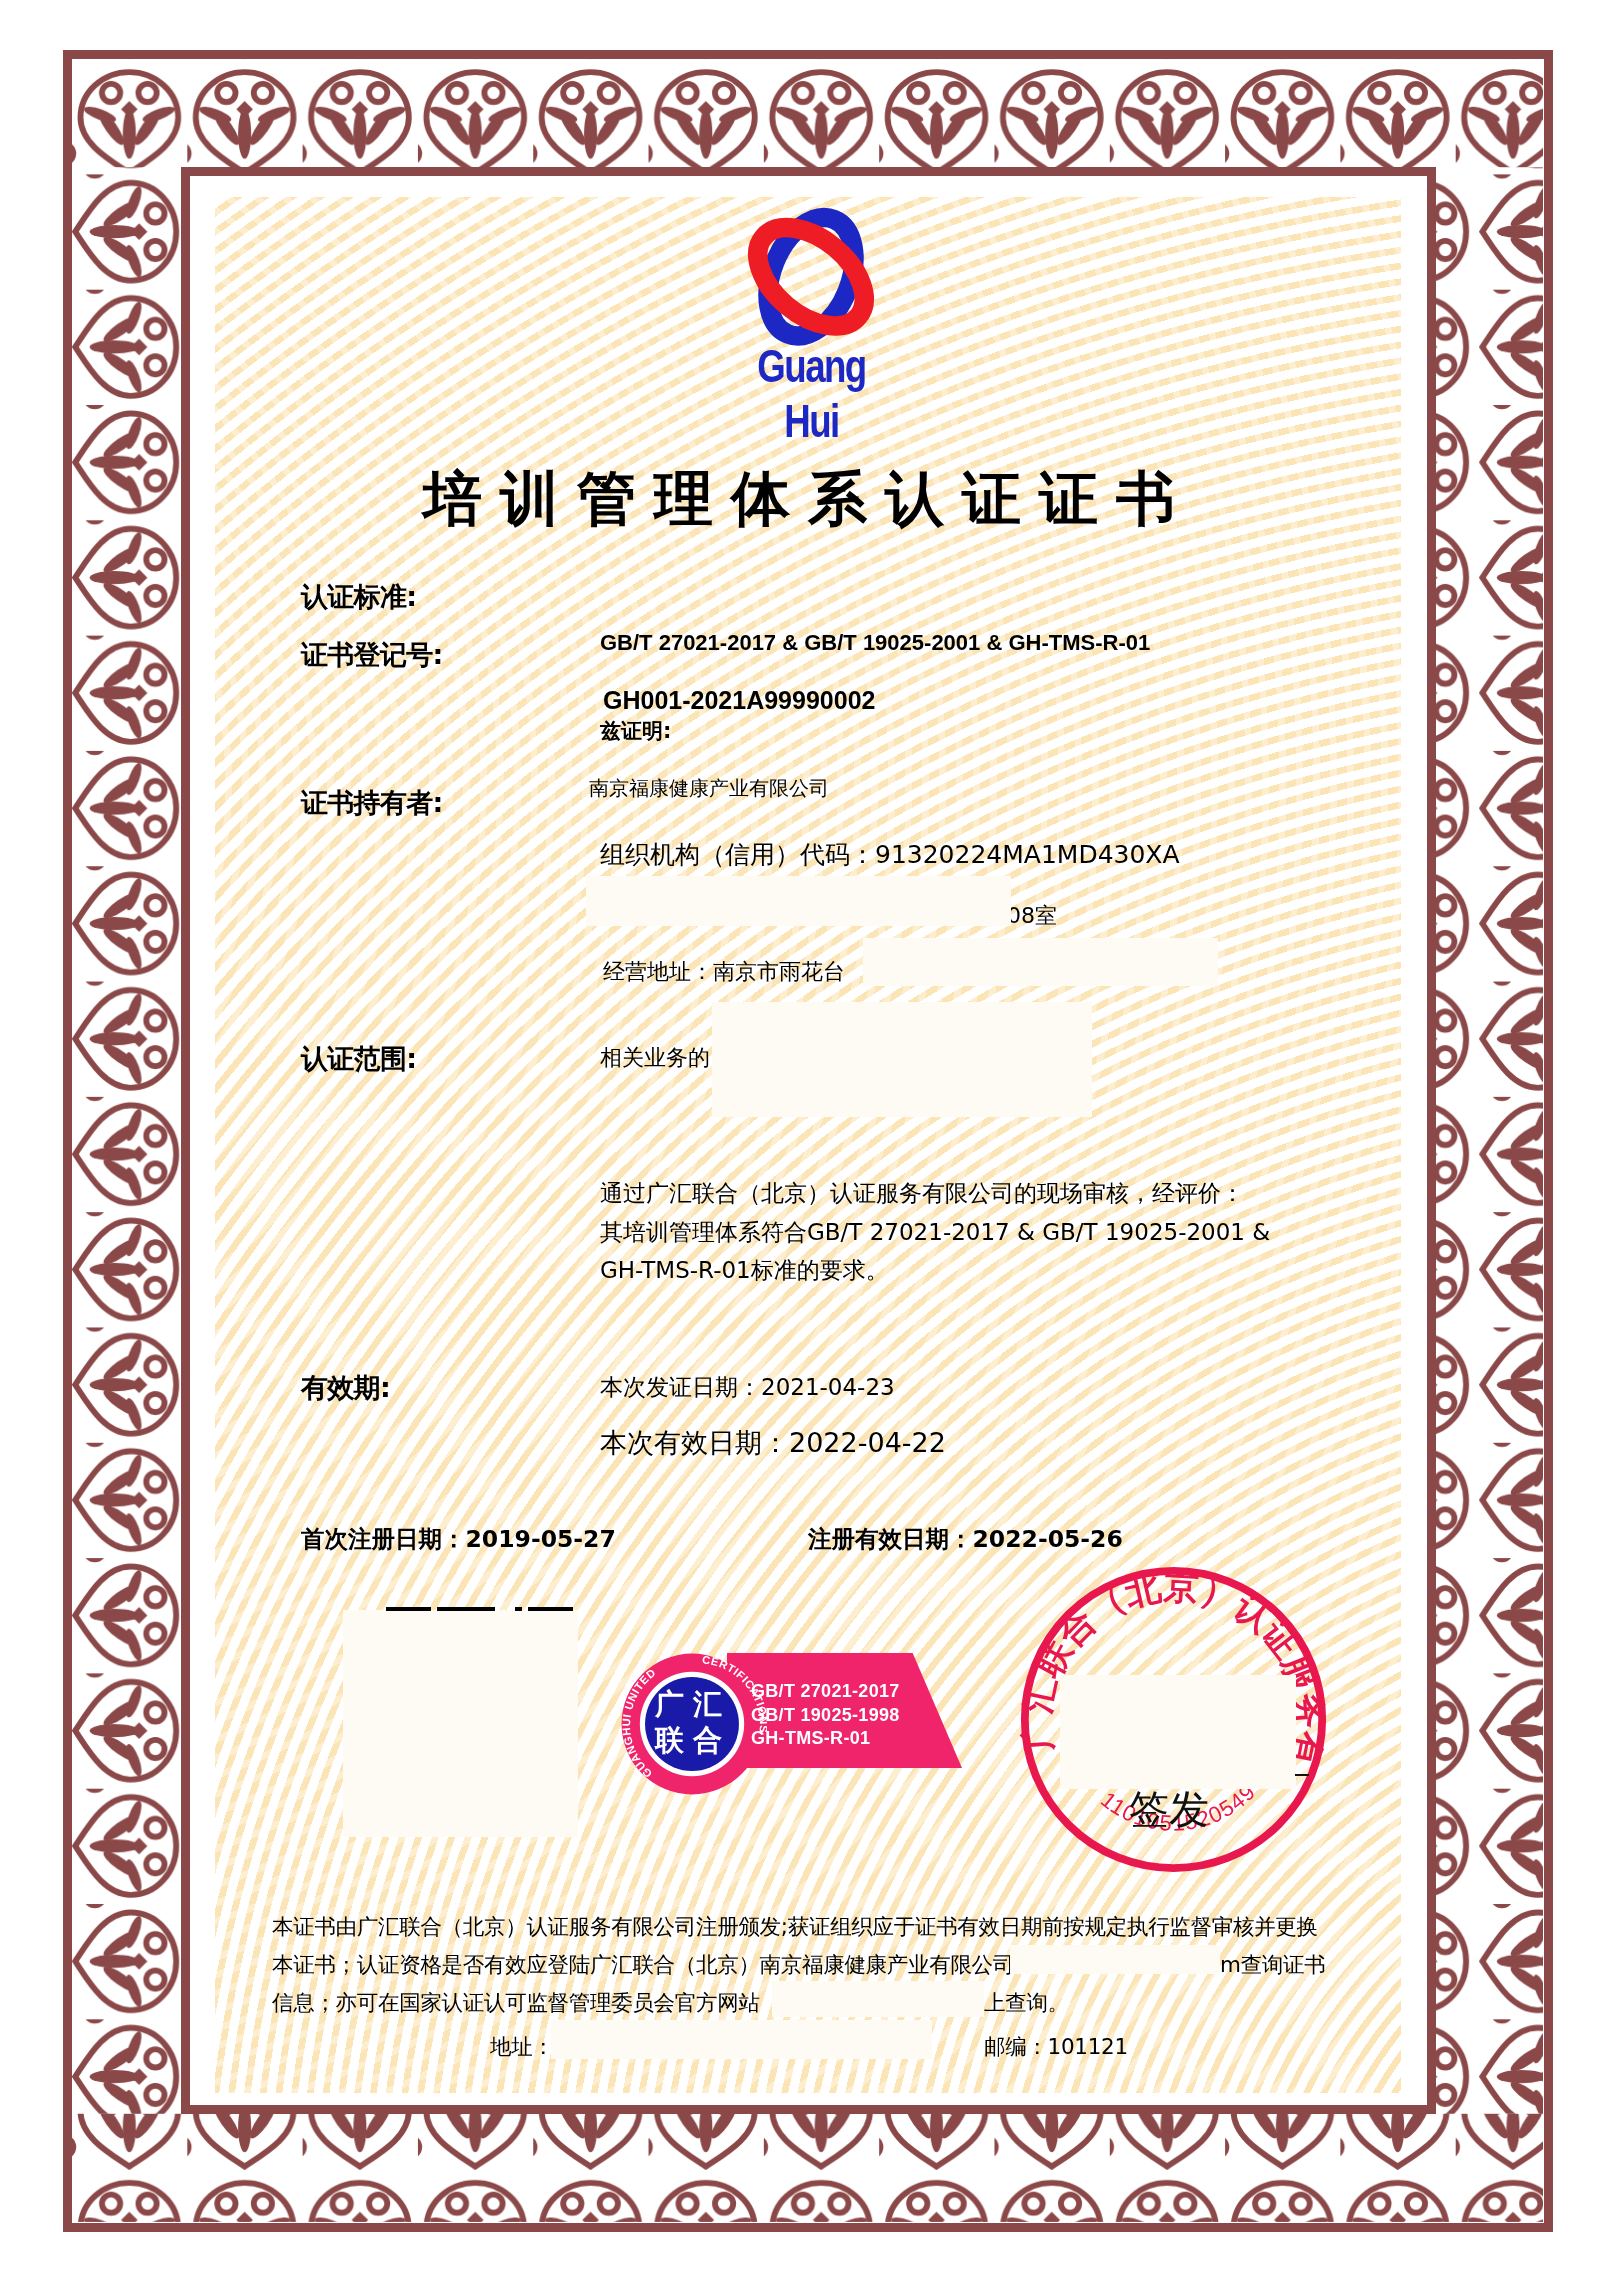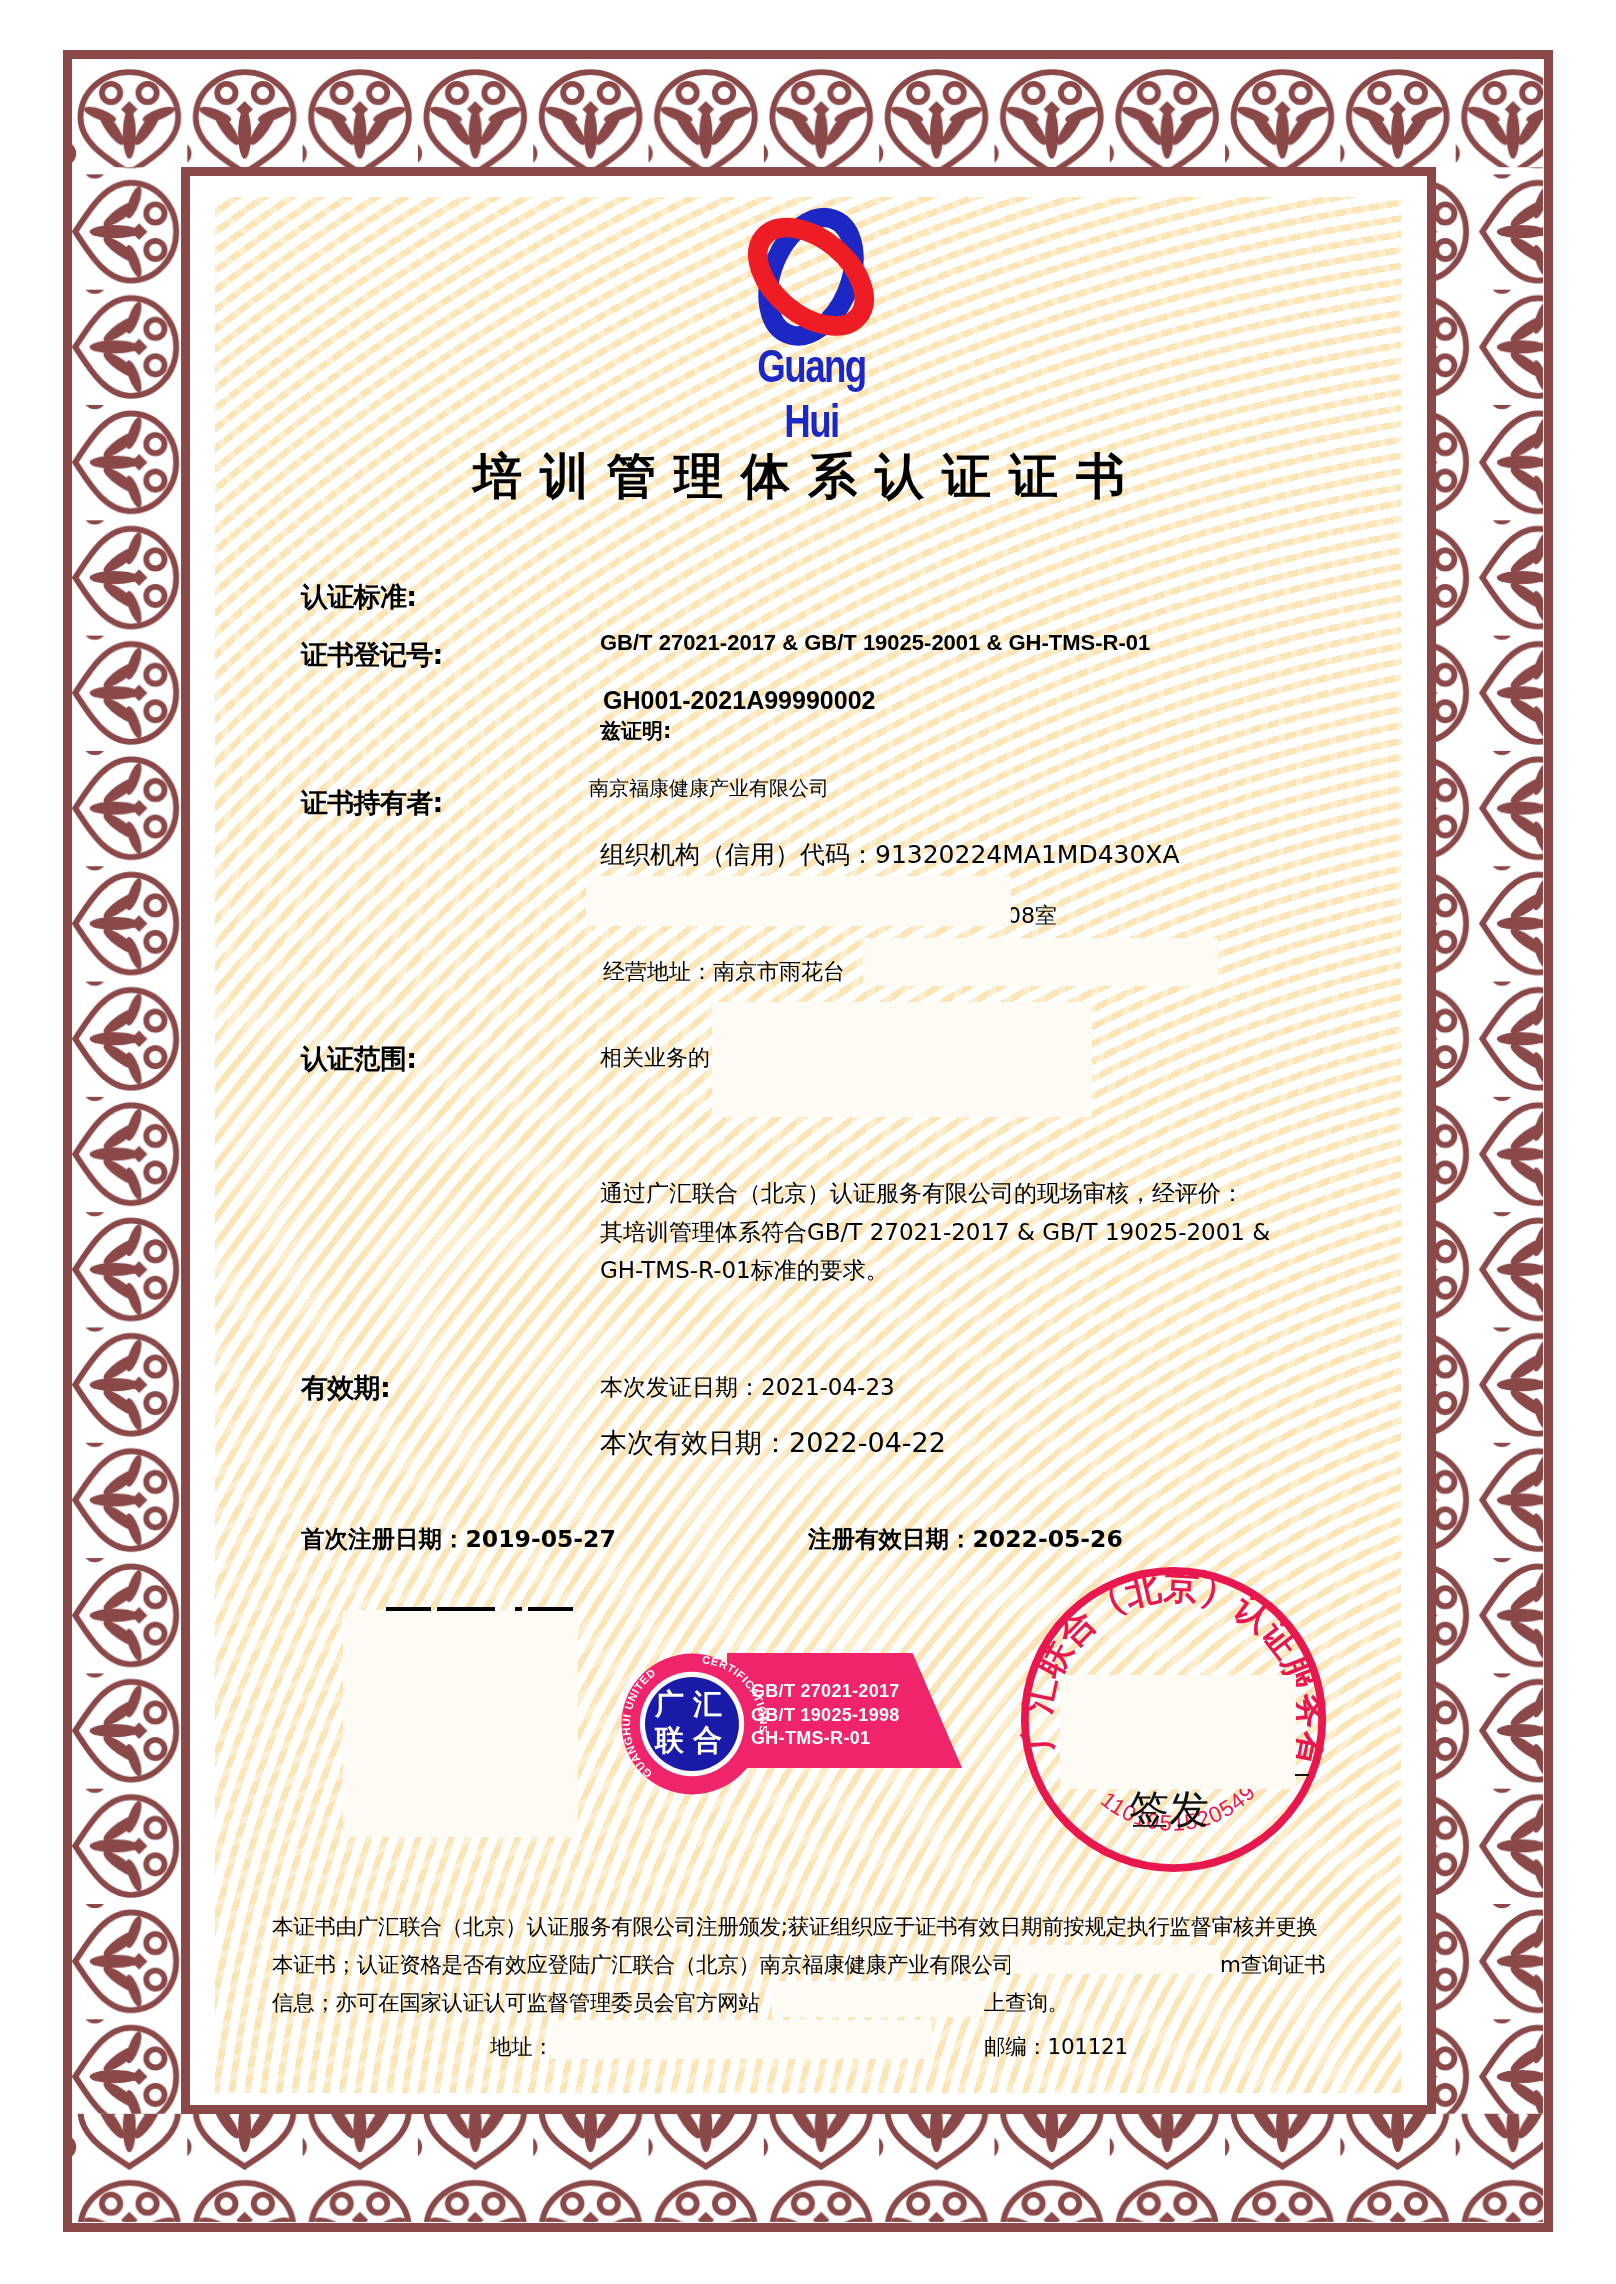--- a/index.html
+++ b/index.html
@@ -32,22 +32,22 @@
     background: repeating-radial-gradient(circle at -391px 586px, rgba(255,255,255,0) 0px, rgba(255,255,255,0) 10.4px, rgba(255,255,255,0.35) 10.4px, rgba(255,255,255,0.35) 17px);
   }
   
   .logo { position:absolute; left:733px; top:205px; width:156px; height:189px; }
   .logo-text {
     position:absolute; left:717px; top:338px; width:189px; text-align:center;
     font-family:"Liberation Sans", sans-serif; font-weight:bold; font-size:47px;
     color:#1d28c4; letter-spacing:-2px; transform:scaleX(0.78); transform-origin:center;
   }
   .title {
-    position:absolute; left:417px; top:444px; width:782px; text-align:center;
-    font-family:"DejaVu Sans", sans-serif; font-weight:bold; font-size:49px;
+    position:absolute; left:417px; top:460px; width:782px; text-align:center;
+    font-family:"DejaVu Sans", sans-serif; font-weight:bold; font-size:59px;
     letter-spacing:18px; color:#000;
   }
   .label {
     position:absolute; left:301px; font-weight:bold; font-size:27px;
     letter-spacing:-0.7px; color:#000;
   }
   .val-bold {
     position:absolute; left:600px; font-weight:bold; font-size:22px; color:#000;
     font-family:"Liberation Sans", sans-serif;
     margin-top:45px;

